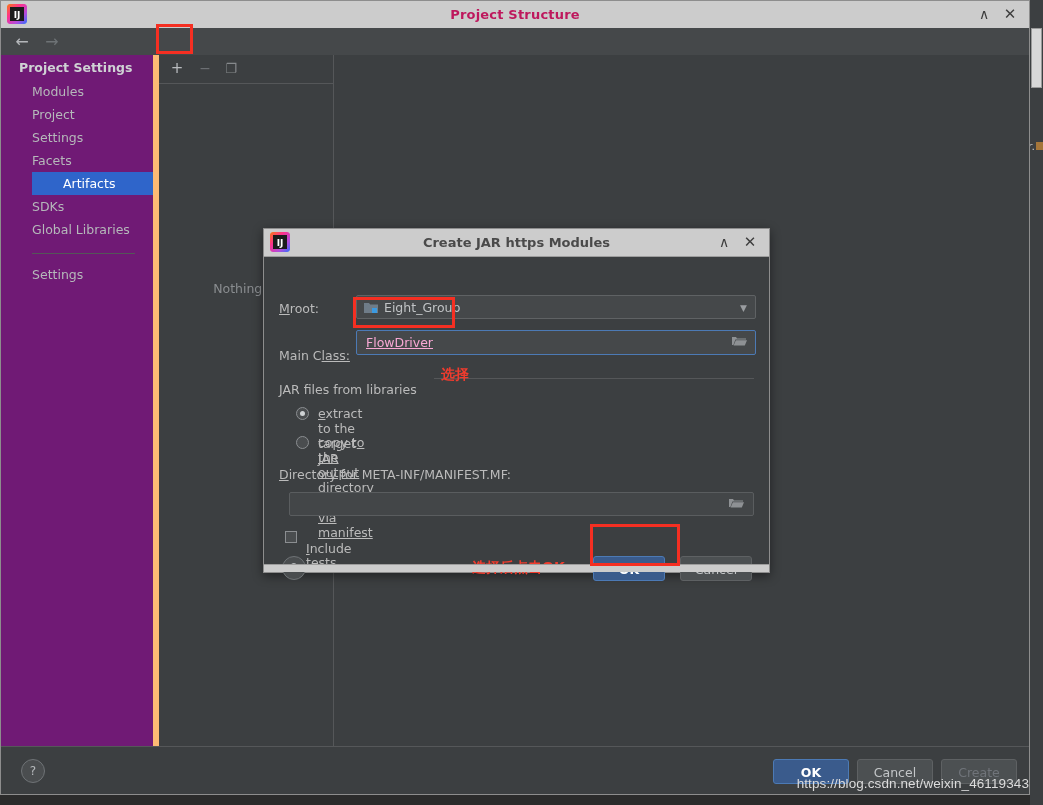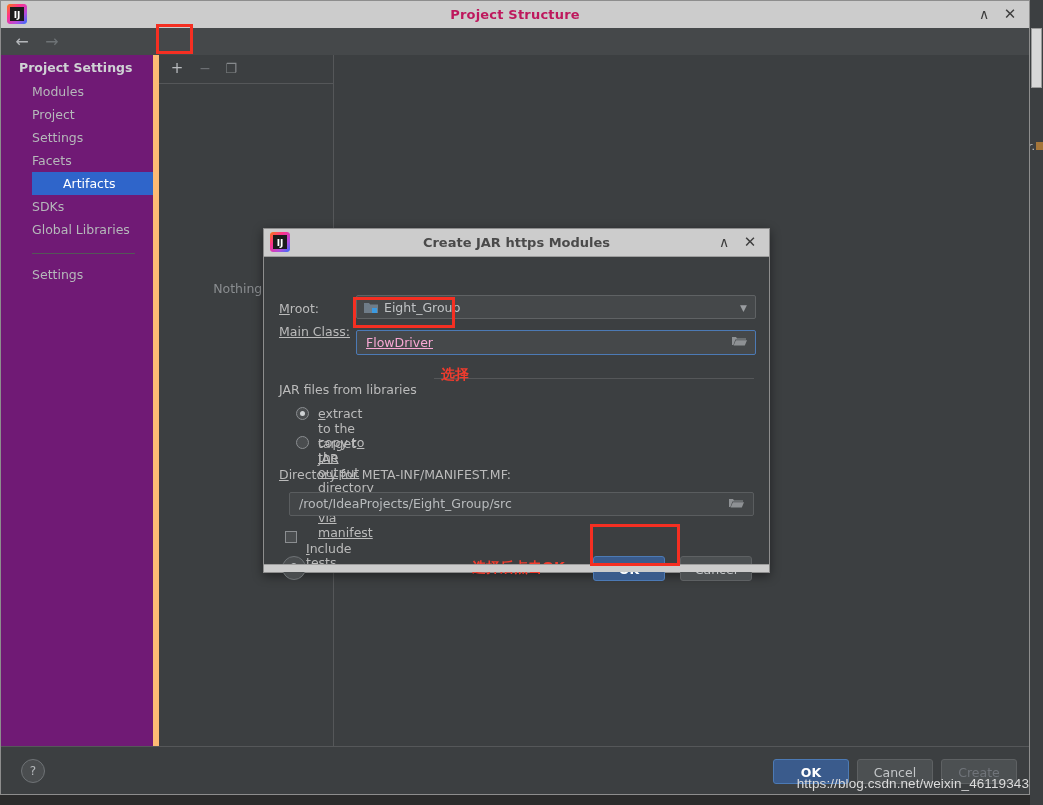--- a/index.html
+++ b/index.html
@@ -188,21 +188,21 @@
   #module-icon { position: absolute; left: 7px; top: 5px; width: 14px; height: 13px; }
   #module-value {
     position: absolute; left: 27px; top: 0; height: 24px; line-height: 24px;
     color: #c0c3c5; font-size: 12.5px;
   }
   #module-arrow {
     position: absolute; right: 8px; top: 0; height: 24px; line-height: 24px;
     color: #9a9da0; font-size: 9px;
   }
 
-  #mainclass-label { left: 15px; top: 68px; text-decoration: underline; }
+  #mainclass-label { left: 15px; top: 92px; }
   #mainclass-field {
     position: absolute; left: 92px; top: 74px; width: 400px; height: 25px;
     background: #45484a; border: 1px solid #4c7ab5; border-radius: 2px;
     box-sizing: border-box;
   }
   #mainclass-value {
     position: absolute; left: 9px; top: 0; height: 23px; line-height: 23px;
     color: #f9a8d4; font-size: 12.5px; text-decoration: underline;
   }
   #mainclass-browse {
@@ -417,21 +417,20 @@
       <span class="radio-text"><span class="uline">e</span><span>xtract to the target JAR</span></span>
     </div>
 
     <div class="radio-row" id="radio-copy">
       <span class="radio-mark"></span>
       <span class="radio-text"><span>copy t</span><span class="uline">o the output directory and link via manifest</span></span>
     </div>
 
     <div class="dlg-label" id="dir-label"><span class="uline">D</span><span>irectory for META-INF/MANIFEST.MF:</span></div>
     <div id="dir-field">
-      <div id="dir-value">/root/IdeaProjects/Eight_Group/src</div>
       <div id="dir-browse">
         <svg width="16" height="13" viewBox="0 0 16 13">
           <path d="M1 3 L5 3 L6 4.5 L15 4.5 L15 5.4 L4.4 5.4 L2.4 11 L1 11 Z" fill="#8e9194"></path>
           <path d="M4.8 6.2 L16 6.2 L13.8 11.6 L2.6 11.6 Z" fill="#8e9194"></path>
         </svg>
       </div>
     </div>
 
     <div id="include-tests-row">
       <span id="include-tests-box"></span>

